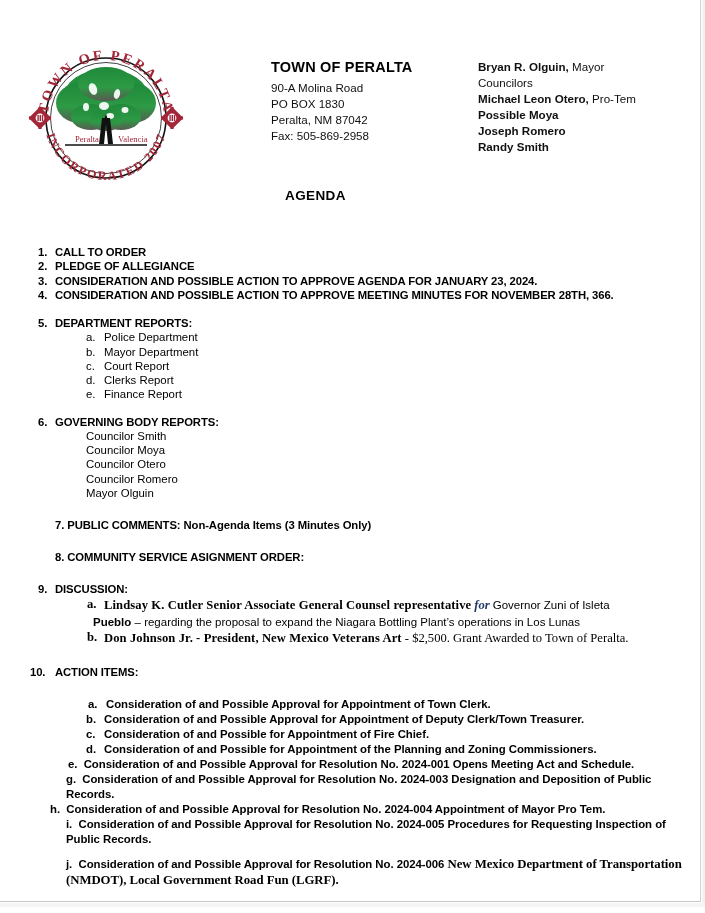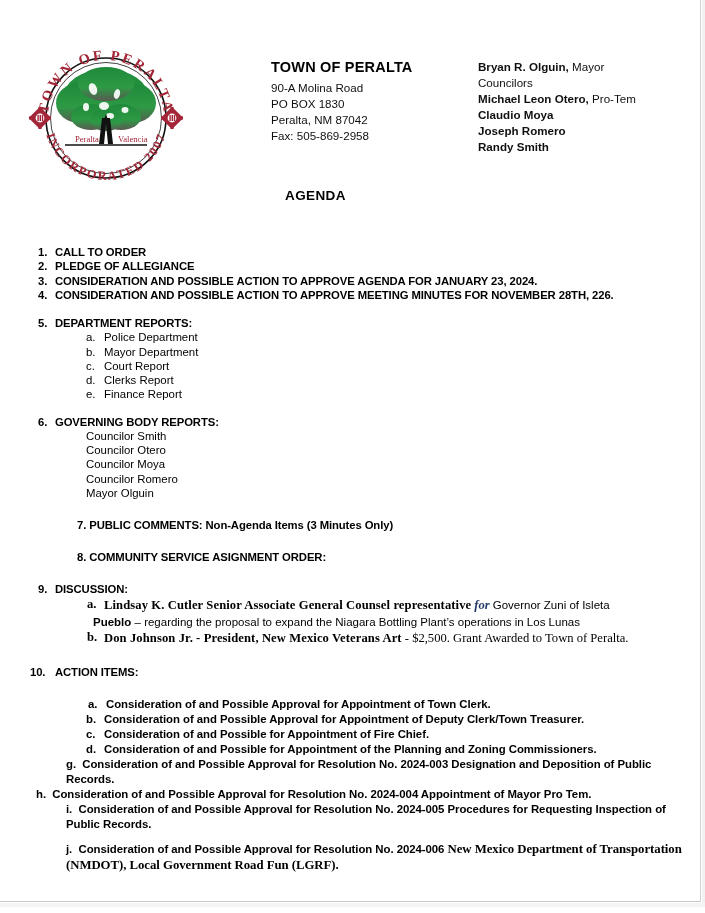--- a/index.html
+++ b/index.html
@@ -153,21 +153,20 @@
     font-weight: bold;
     line-height: 14.3px;
     padding-left: 55px;
     letter-spacing: -0.1px;
   }
   .sec-head .num {
     position: absolute;
     left: 38px;
   }
   .sec-head.flush {
-    margin-left: 22px;
   }
 
   
   .disc-item {
     position: relative;
     padding-left: 104px;
     line-height: 15.3px;
     font-size: 11.6px;
   }
   .disc-item .lbl {
@@ -324,41 +323,41 @@
       <div class="org-line">90-A Molina Road</div>
       <div class="org-line">PO BOX 1830</div>
       <div class="org-line">Peralta, NM   87042</div>
       <div class="org-line">Fax: 505-869-2958</div>
     </div>
 
     <div class="officials-block">
       <div class="off-line"><b>Bryan R. Olguin,</b><span> Mayor</span></div>
       <div class="off-line">Councilors</div>
       <div class="off-line"><b>Michael Leon Otero,</b><span> Pro-Tem</span></div>
-      <div class="off-line"><b>Claudio Moya</b></div>
+      <div class="off-line"><b>Possible Moya</b></div>
       <div class="off-line"><b>Joseph Romero</b></div>
       <div class="off-line"><b>Randy Smith</b></div>
     </div>
 
     <div class="agenda-title">AGENDA</div>
   </div>
 
   <div class="body-area">
 
     <div class="num-item">
       <span class="num">1.</span><span>CALL TO ORDER</span>
     </div>
     <div class="num-item">
       <span class="num">2.</span><span>PLEDGE OF ALLEGIANCE</span>
     </div>
     <div class="num-item">
       <span class="num">3.</span><span>CONSIDERATION AND POSSIBLE ACTION TO APPROVE AGENDA FOR JANUARY 23, 2024.</span>
     </div>
     <div class="num-item">
-      <span class="num">4.</span><span>CONSIDERATION AND POSSIBLE ACTION TO APPROVE MEETING MINUTES FOR NOVEMBER 28TH, 226.</span>
+      <span class="num">4.</span><span>CONSIDERATION AND POSSIBLE ACTION TO APPROVE MEETING MINUTES FOR NOVEMBER 28TH, 366.</span>
     </div>
 
     <div class="spacer-md"></div>
 
     <div class="sec-head">
       <span class="num">5.</span><span>DEPARTMENT REPORTS:</span>
     </div>
     <div class="sub-list">
       <div class="sub-item"><span class="lbl">a.</span><span>Police Department</span></div>
       <div class="sub-item"><span class="lbl">b.</span><span>Mayor Department</span></div>
@@ -367,22 +366,22 @@
       <div class="sub-item"><span class="lbl">e.</span><span>Finance Report</span></div>
     </div>
 
     <div class="spacer-md"></div>
 
     <div class="sec-head">
       <span class="num">6.</span><span>GOVERNING BODY REPORTS:</span>
     </div>
     <div class="sub-list">
       <div class="plain-sub">Councilor Smith</div>
+      <div class="plain-sub">Councilor Moya</div>
       <div class="plain-sub">Councilor Otero</div>
-      <div class="plain-sub">Councilor Moya</div>
       <div class="plain-sub">Councilor Romero</div>
       <div class="plain-sub">Mayor Olguin</div>
     </div>
 
     <div class="spacer-lg"></div>
 
     <div class="sec-head flush">
       <span>7.  PUBLIC COMMENTS:  Non-Agenda Items (3 Minutes Only)</span>
     </div>
 
@@ -414,22 +413,23 @@
       <span class="num" style="left:30px;">10.</span><span>ACTION ITEMS:</span>
     </div>
 
     <div class="spacer-lg"></div>
 
     <div class="sub-list">
       <div class="act-item indent-a"><span class="lbl">a.</span><span>Consideration of and Possible Approval for Appointment of Town Clerk.</span></div>
       <div class="act-item"><span class="lbl">b.</span><span>Consideration of and Possible Approval for Appointment of Deputy Clerk/Town Treasurer.</span></div>
       <div class="act-item"><span class="lbl">c.</span><span>Consideration of and Possible for Appointment of Fire Chief.</span></div>
       <div class="act-item"><span class="lbl">d.</span><span>Consideration of and Possible for Appointment of the Planning and Zoning Commissioners.</span></div>
+      <div class="act-item indent-e act-wrap" style="padding-left:68px;"><span style="position:static;" class="lbl">e.</span>&nbsp; <span>Consideration of and Possible Approval for Resolution No. 2024-001 Opens Meeting Act and Schedule.</span></div>
       <div class="act-item act-wrap" style="padding-left:66px;"><span style="position:static;" class="lbl">g.</span>&nbsp; <span>Consideration of and Possible Approval for Resolution No. 2024-003 Designation and Deposition of Public Records.</span></div>
-      <div class="act-item act-wrap" style="padding-left:36px;"><span style="position:static;" class="lbl">h.</span>&nbsp; <span>Consideration of and Possible Approval for Resolution No. 2024-004 Appointment of Mayor Pro Tem.</span></div>
+      <div class="act-item act-wrap" style="padding-left:50px;"><span style="position:static;" class="lbl">h.</span>&nbsp; <span>Consideration of and Possible Approval for Resolution No. 2024-004 Appointment of Mayor Pro Tem.</span></div>
       <div class="act-item act-wrap" style="padding-left:66px;"><span style="position:static;" class="lbl">i.</span>&nbsp; <span>Consideration of and Possible Approval for Resolution No. 2024-005 Procedures for Requesting Inspection of Public Records.</span></div>
 
       <div style="height:9px;"></div>
 
       <div class="act-item act-wrap" style="padding-left:66px;line-height:16.5px;">
         <span style="position:static;" class="lbl">j.</span>&nbsp; <span>Consideration of and Possible Approval for Resolution No. 2024-006 </span><span class="act-serif">New Mexico Department of Transportation (NMDOT), Local Government Road Fun (LGRF).</span>
       </div>
     </div>
 
   </div>

